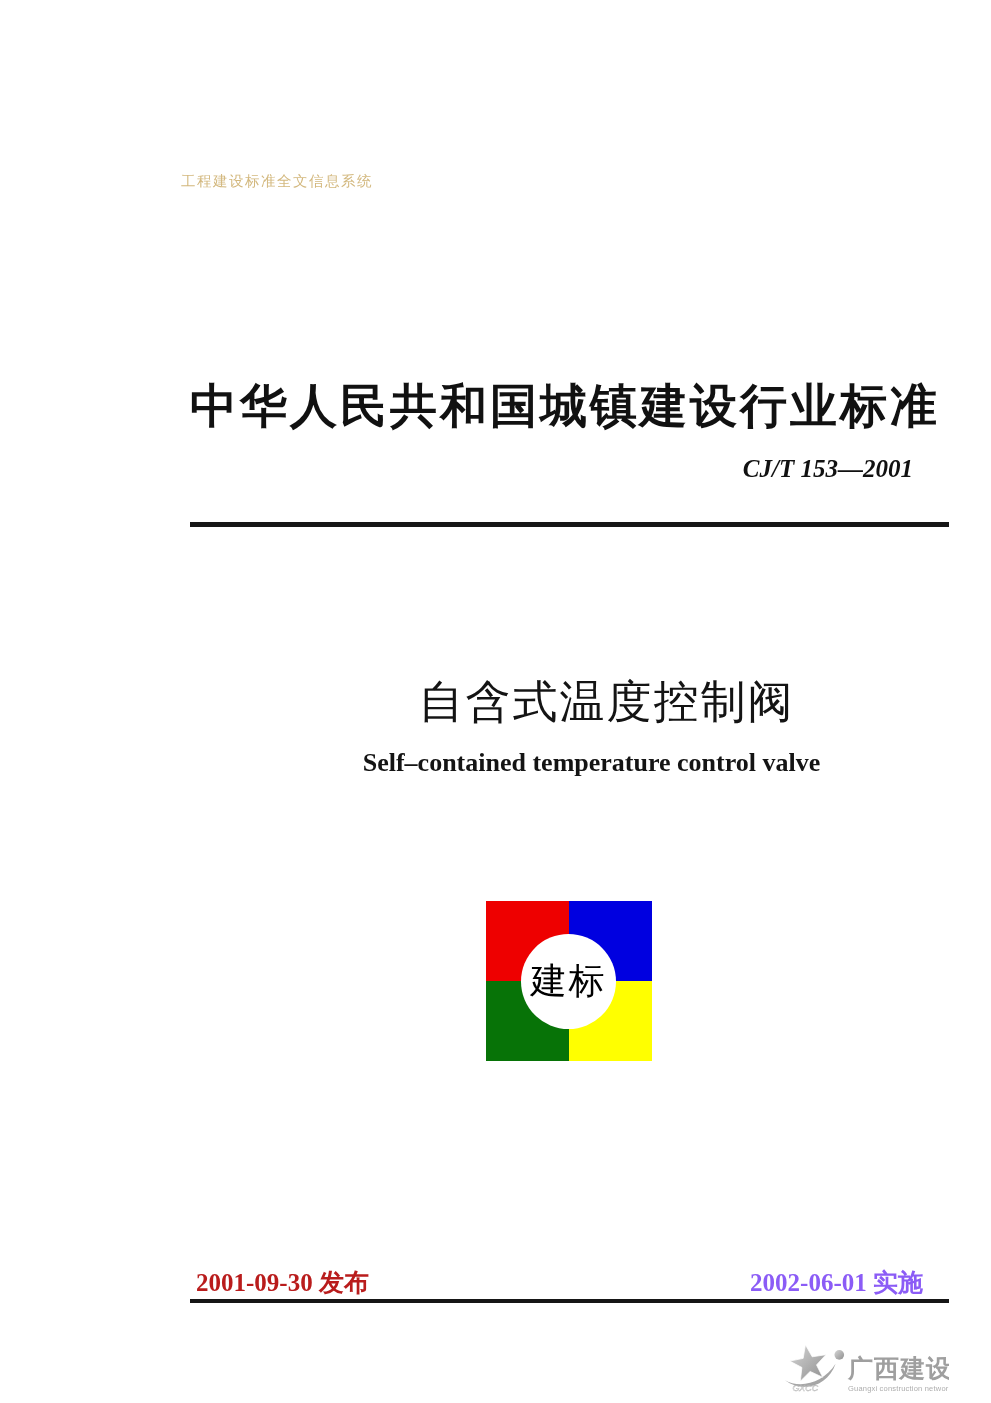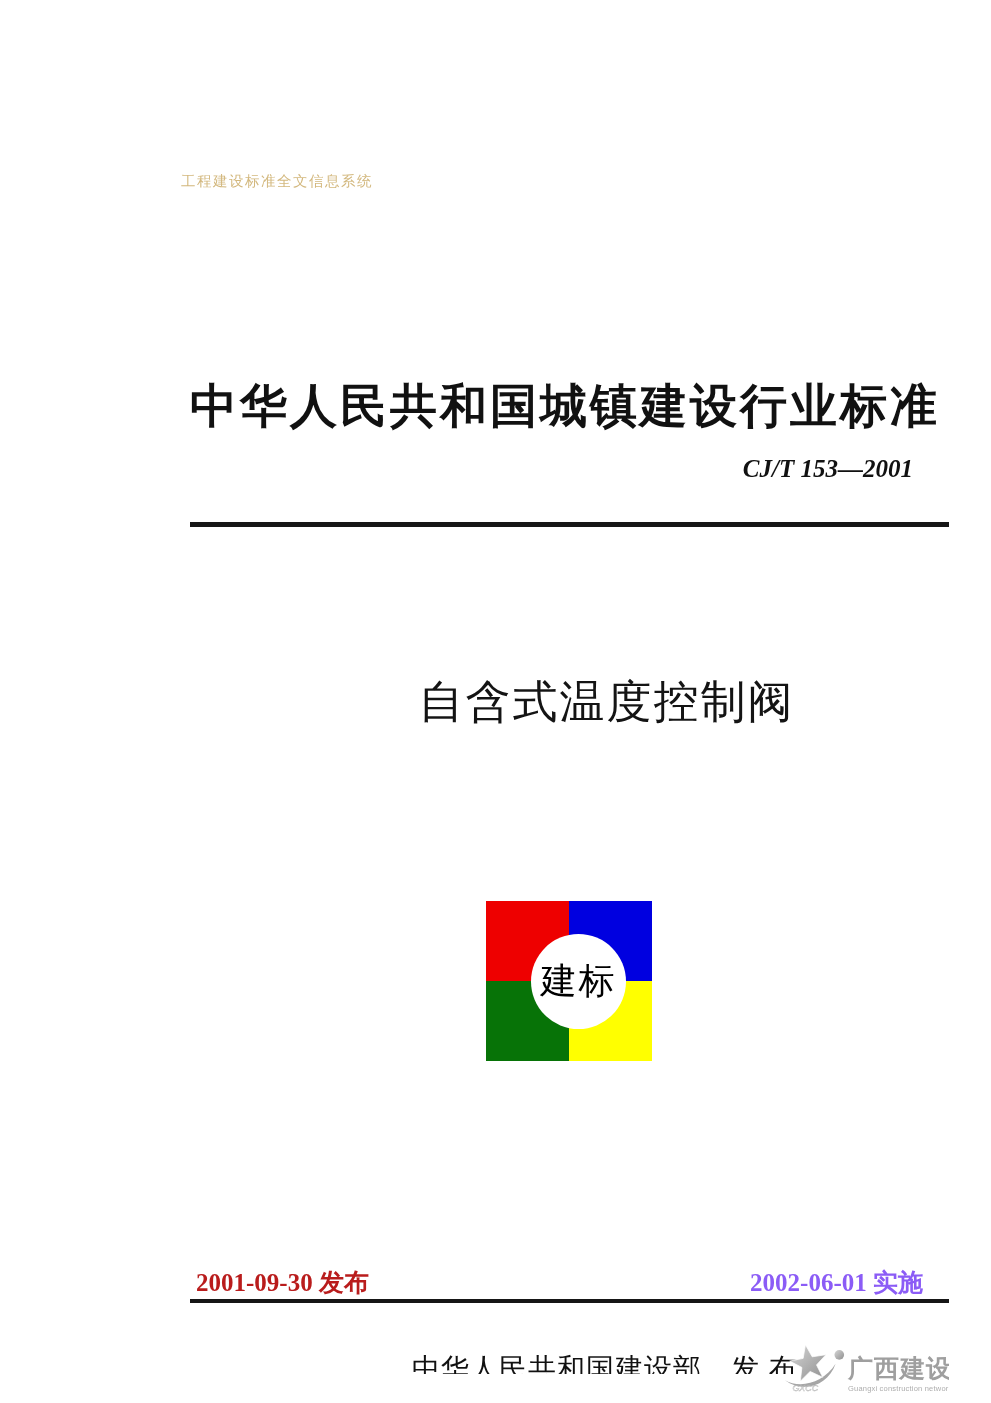--- a/index.html
+++ b/index.html
@@ -48,21 +48,21 @@
     font-family:"Liberation Serif",serif;font-weight:bold;
     font-size:26px;color:#141414;
   }
   .emblem{position:absolute;left:486px;top:901px;width:166px;height:160px;}
   .emblem .q{position:absolute;width:50%;height:50%;}
   .emblem .q-tl{left:0;top:0;background:var(--emblem-red,#ee0000);}
   .emblem .q-tr{right:0;top:0;background:var(--emblem-blue,#0000e0);}
   .emblem .q-bl{left:0;bottom:0;background:var(--emblem-green,#077307);}
   .emblem .q-br{right:0;bottom:0;background:var(--emblem-yellow,#ffff00);}
   .emblem-circle{
-    position:absolute;left:45px;top:33px;width:95px;height:95px;
+    position:absolute;left:35px;top:33px;width:95px;height:95px;
     background:#ffffff;border-radius:50%;
     display:flex;align-items:center;justify-content:center;
     font-size:36px;letter-spacing:2px;color:#000;
   }
   .date-release{
     position:absolute;left:196px;top:1266px;
     font-family:"Liberation Serif",serif;font-weight:bold;
     font-size:25px;color:#b91c1c;
   }
   .date-implement{
@@ -97,38 +97,38 @@
 
 
   <h1 class="std-title">中华人民共和国城镇建设行业标准</h1>
 
   <div class="std-number">CJ/T 153—2001</div>
 
   <div class="rule rule-top"></div>
 
   <div class="subject-zh">自含式温度控制阀</div>
 
+  <div class="subject-en">Self–contained temperature control valve</div>
 
   <div class="emblem">
     <div class="q q-tl"></div>
     <div class="q q-tr"></div>
     <div class="q q-bl"></div>
     <div class="q q-br"></div>
     <div class="emblem-circle">
       <span>建标</span>
     </div>
   </div>
 
   <div class="date-release">2001-09-30 发布</div>
 
   <div class="date-implement">2002-06-01 实施</div>
 
   <div class="rule rule-bottom"></div>
 
-  <div class="publisher">中华人民共和国建设部　发 布</div>
 
   <div class="watermark">
     <svg class="wm-star" viewBox="0 0 90 78">
       <defs>
         <linearGradient id="starGrad" x1="0" y1="0" x2="1" y2="1">
           <stop offset="0" stop-color="#d6d6d6"></stop>
           <stop offset="1" stop-color="#8f8f8f"></stop>
         </linearGradient>
       </defs>
       <path d="M6,54 C26,66 58,58 74,32 C64,62 30,72 6,54 Z" fill="#a6a6a6"></path>

